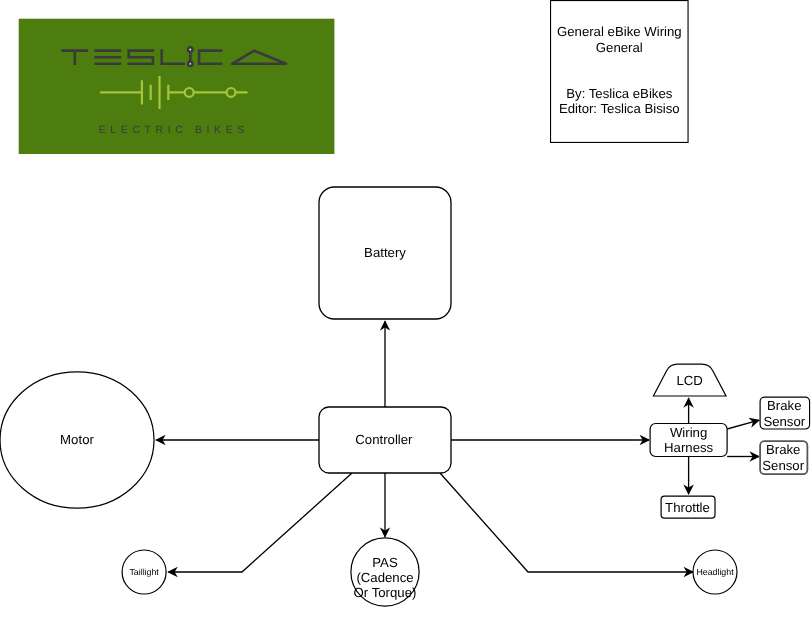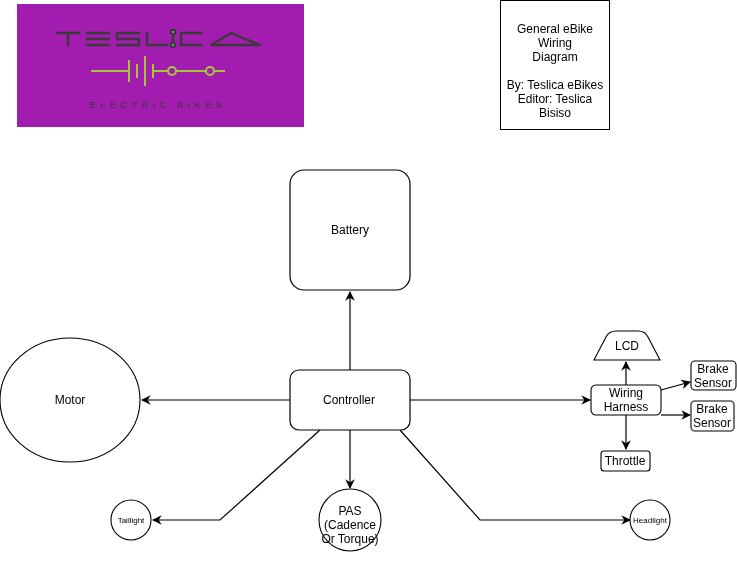--- a/index.html
+++ b/index.html
@@ -1,19 +1,19 @@
 <!DOCTYPE html>
 <html><head>
 <meta charset="utf-8">
 <style>
   html, body { margin:0; padding:0; background:#ffffff; }
   body { width:737px; height:562px; position:relative; overflow:hidden; font-family:"Liberation Sans", sans-serif; }
-  #logo { position:absolute; left:17px; top:4px; width:287px; height:123px; background:#a21caf;text-align:right; }
+  #logo { position:absolute; left:17px; top:17px; width:287px; height:123px; background:#4d7c0f;text-align:right; }
   #logo svg { position:absolute; left:0; top:0; }
-  #title-box { position:absolute; left:500px; top:0; width:110px; height:130px; border:1px solid #000; box-sizing:border-box; background:#fff;
+  #title-box { position:absolute; left:500px; top:0; width:126px; height:130px; border:1px solid #000; box-sizing:border-box; background:#fff;
     font-size:12px; text-align:center; color:#000; line-height:14px; }
   #title-box .t1 { position:absolute; left:0; right:0; top:21px; }
   #title-box .t2 { position:absolute; left:0; right:0; top:77px; }
   #diagram { position:absolute; left:0; top:0; }
   .lbl { font-family:"Liberation Sans", sans-serif; font-size:12px; fill:#000; }
   .lbl-s { font-family:"Liberation Sans", sans-serif; font-size:8px; fill:#000; }
 </style>
 </head>
 <body>
 
@@ -51,21 +51,21 @@
       <circle cx="193" cy="67" r="4"></circle>
       <path d="M197 67 H208"></path>
     </g>
     <text x="141" y="104" text-anchor="middle" style="font-family:'Liberation Sans',sans-serif;font-size:9.5px;letter-spacing:4.2px;fill:#3a3a3a;">ELECTRIC BIKES</text>
   </svg>
 </div>
 
 <div id="title-box">
   <div class="t1">
     <div>General eBike Wiring</div>
-    <div>Diagram</div>
+    <div>General</div>
   </div>
   <div class="t2">
     <div>By: Teslica eBikes</div>
     <div>Editor: Teslica Bisiso</div>
   </div>
 </div>
 
 <svg id="diagram" width="737" height="562" viewBox="0 0 737 562">
   <defs>
     <marker id="arr" viewBox="0 0 10 10" refX="9" refY="5" markerWidth="8" markerHeight="8" orient="auto-start-reverse">

